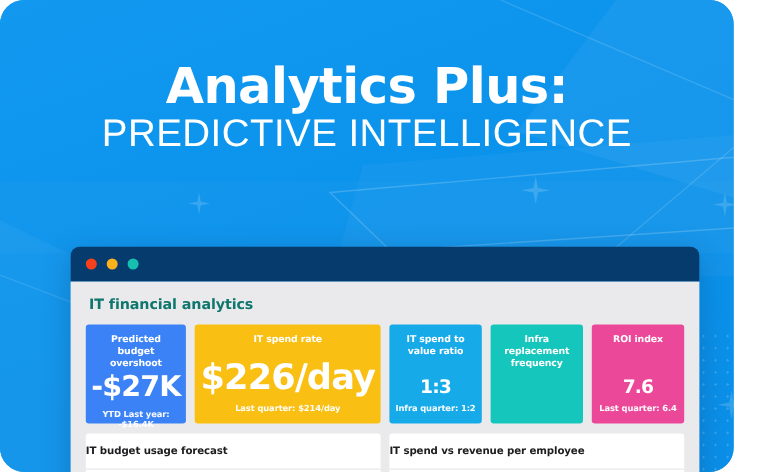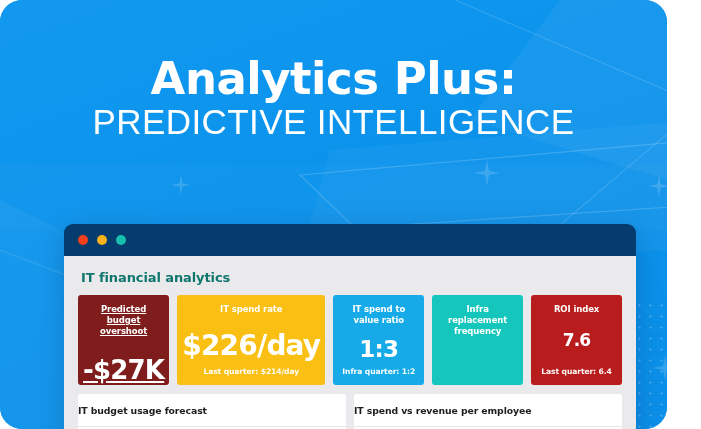--- a/index.html
+++ b/index.html
@@ -68,25 +68,25 @@
   .kpi{
     flex:1;border-radius:3px;color:#fff;text-align:center;
     height:90px;box-sizing:border-box;
     padding:9px 5px 0 5px;display:flex;flex-direction:column;align-items:center;
     font-family:"DejaVu Sans","Liberation Sans",sans-serif;
   }
   .kpi .lbl{font-size:8.5px;font-weight:bold;line-height:1.28;letter-spacing:-0.1px;}
   .kpi .val{font-weight:bold;letter-spacing:-0.8px;margin-top:auto;}
   .kpi .sub{font-size:7.6px;font-weight:bold;margin-top:5px;margin-bottom:9px;letter-spacing:-0.1px;opacity:.97;}
 
-  .kpi.c0{background:#7f1d1d;text-decoration:underline;}
+  .kpi.c0{background:#3b82f6;}
   .kpi.c1{background:#f9bf12;}
   .kpi.c2{background:#16abe8;}
   .kpi.c3{background:#15c6bc;gap:48px;}
-  .kpi.c4{background:#b91c1c;gap:12px;}
+  .kpi.c4{background:#ec4899;}
 
   
   .panel-row{display:flex;gap:8px;margin-top:9px;}
   .panel{
     flex:1;background:#ffffff;border-radius:3px;height:46px;box-sizing:border-box;
   }
   .panel .phead{
     font-size:9.3px;font-weight:bold;color:#1d1d1f;padding:11px 0 0 0;letter-spacing:-0.1px;
     font-family:"DejaVu Sans","Liberation Sans",sans-serif;
   }
@@ -148,29 +148,30 @@
     </div>
 
     <div class="win-body">
 
       <div class="board-title">IT financial analytics</div>
 
       <div class="kpi-row">
         <div class="kpi c0">
           <div class="lbl">Predicted budget overshoot</div>
           <div class="val" style="font-size:26px;">-$27K</div>
+          <div class="sub">YTD Last year: -$16.4K</div>
         </div>
         <div class="kpi c1">
           <div class="lbl">IT spend rate</div>
-          <div class="val" style="font-size:28px;">$226/day</div>
+          <div class="val" style="font-size:32px;">$226/day</div>
           <div class="sub">Last quarter: $214/day</div>
         </div>
         <div class="kpi c2">
           <div class="lbl">IT spend to value ratio</div>
-          <div class="val" style="font-size:23px;">1:3</div>
+          <div class="val" style="font-size:17px;">1:3</div>
           <div class="sub">Infra quarter: 1:2</div>
         </div>
         <div class="kpi c3">
           <div class="lbl">Infra replacement frequency</div>
           <div class="sub"></div>
         </div>
         <div class="kpi c4">
           <div class="lbl">ROI index</div>
           <div class="val" style="font-size:17px;">7.6</div>
           <div class="sub">Last quarter: 6.4</div>

